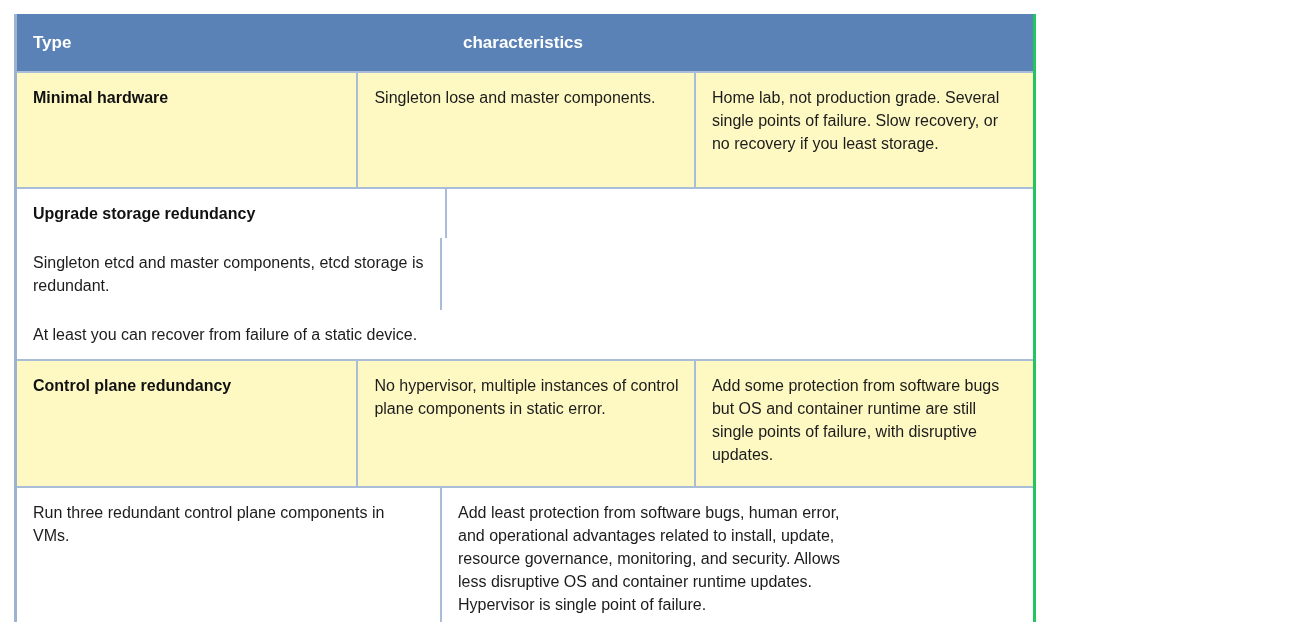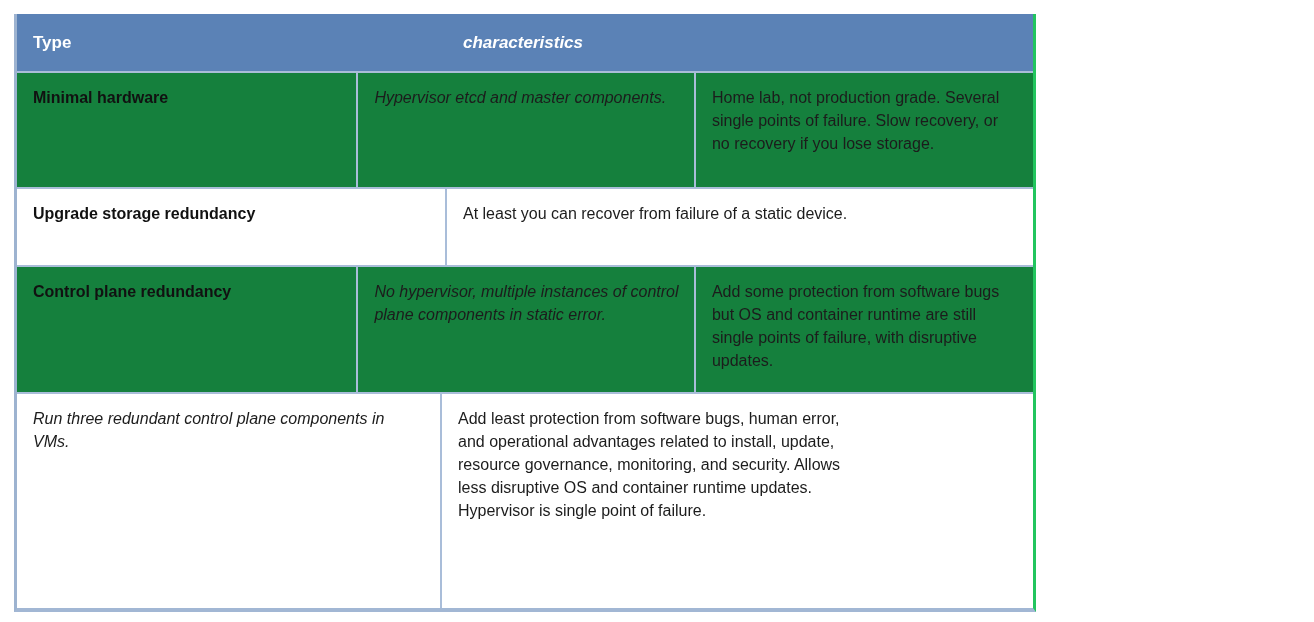--- a/index.html
+++ b/index.html
@@ -29,58 +29,59 @@
   .header-cell {
     color: #ffffff;
     font-weight: bold;
     font-size: 17px;
     padding: 0 15px 0 16px;
   }
   .body-row {
     display: flex;
     border-top: 2px solid #a9bdd9;
   }
-  .body-row.alt .cell { background: #15803d; }
+  .body-row.alt .cell { background: #fef9c3; }
   .cell {
     font-size: 16px;
     line-height: 23px;
     color: #1c1c1c;
     padding: 13px 15px 13px 16px;
     background: #ffffff;
   }
   .col-type   { width: 430px; }
-  .col-chars  { width: 425px; font-style: italic; }
+  .col-chars  { width: 425px; }
   .col-result { width: 425px; }
   .cell.col-type, .cell.col-chars {
     border-right: 2px solid #a9bdd9;
   }
   .cell.col-type { font-weight: bold; color: #111111; }
   .row-0 { min-height: 116px; }
-  .row-1 { min-height: 78px; }
+  .row-1 { min-height: 78px; flex-direction: column; }
   .row-2 { min-height: 127px; }
   .row-3 { min-height: 216px; }
 </style>
 </head>
 <body>
 
 <div class="doc-table">
 
   <div class="header-row">
     <div class="header-cell col-type">Type</div>
     <div class="header-cell col-chars">characteristics</div>
   </div>
 
   <div class="body-row alt row-0">
     <div class="cell col-type">Minimal hardware</div>
-    <div class="cell col-chars">Hypervisor etcd and master components.</div>
-    <div class="cell col-result">Home lab, not production grade. Several single points of failure. Slow recovery, or no recovery if you lose storage.</div>
+    <div class="cell col-chars">Singleton lose and master components.</div>
+    <div class="cell col-result">Home lab, not production grade. Several single points of failure. Slow recovery, or no recovery if you least storage.</div>
   </div>
 
   <div class="body-row row-1">
     <div class="cell col-type">Upgrade storage redundancy</div>
+    <div class="cell col-chars">Singleton etcd and master components, etcd storage is redundant.</div>
     <div class="cell col-result">At least you can recover from failure of a static device.</div>
   </div>
 
   <div class="body-row alt row-2">
     <div class="cell col-type">Control plane redundancy</div>
     <div class="cell col-chars">No hypervisor, multiple instances of control plane components in static error.</div>
     <div class="cell col-result">Add some protection from software bugs but OS and container runtime are still single points of failure, with disruptive updates.</div>
   </div>
 
   <div class="body-row row-3">

